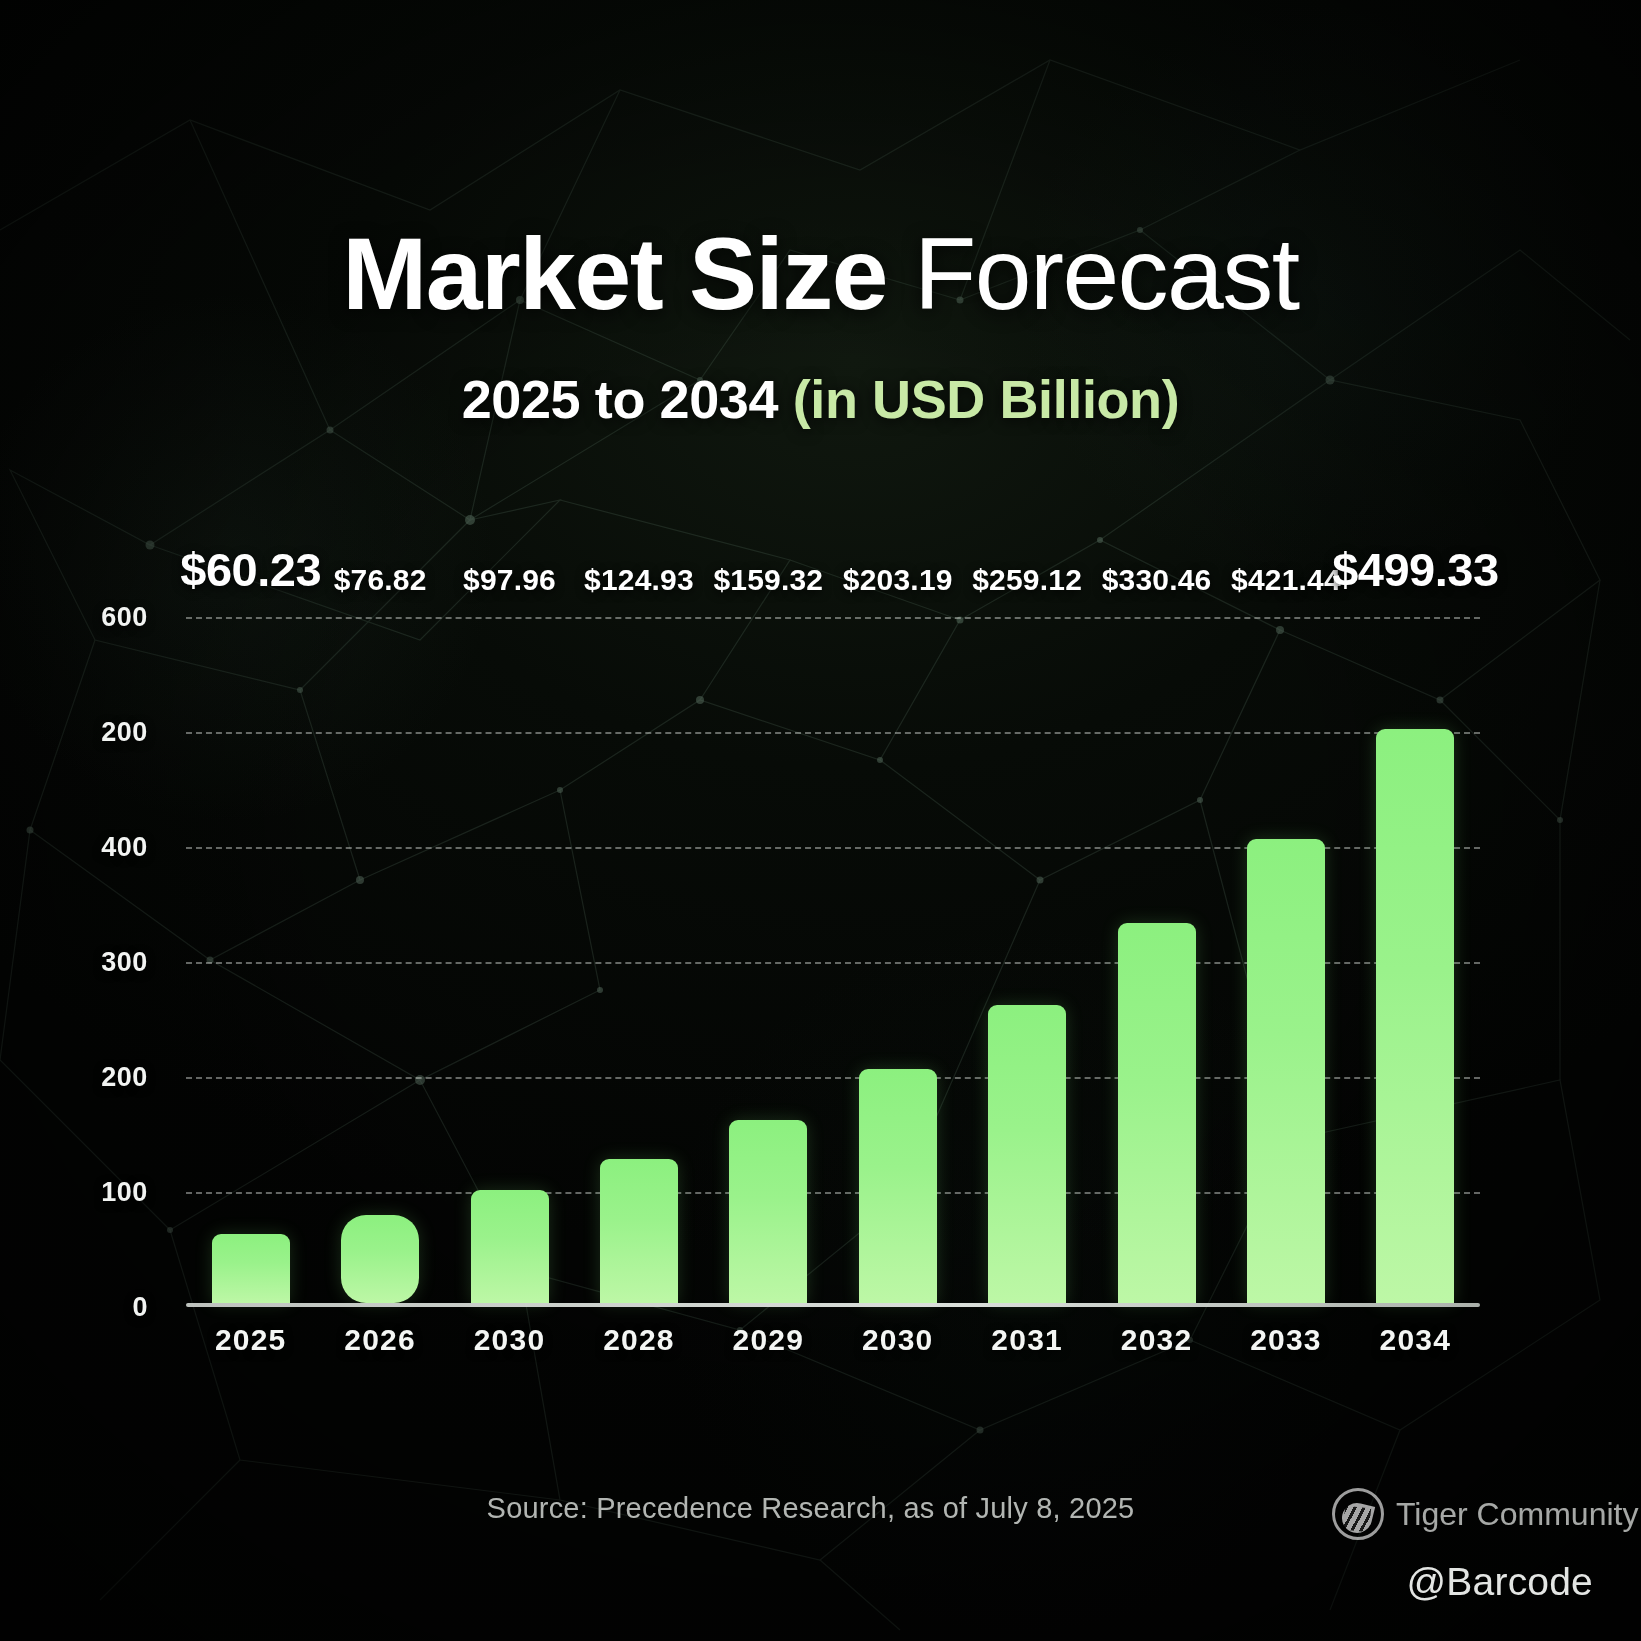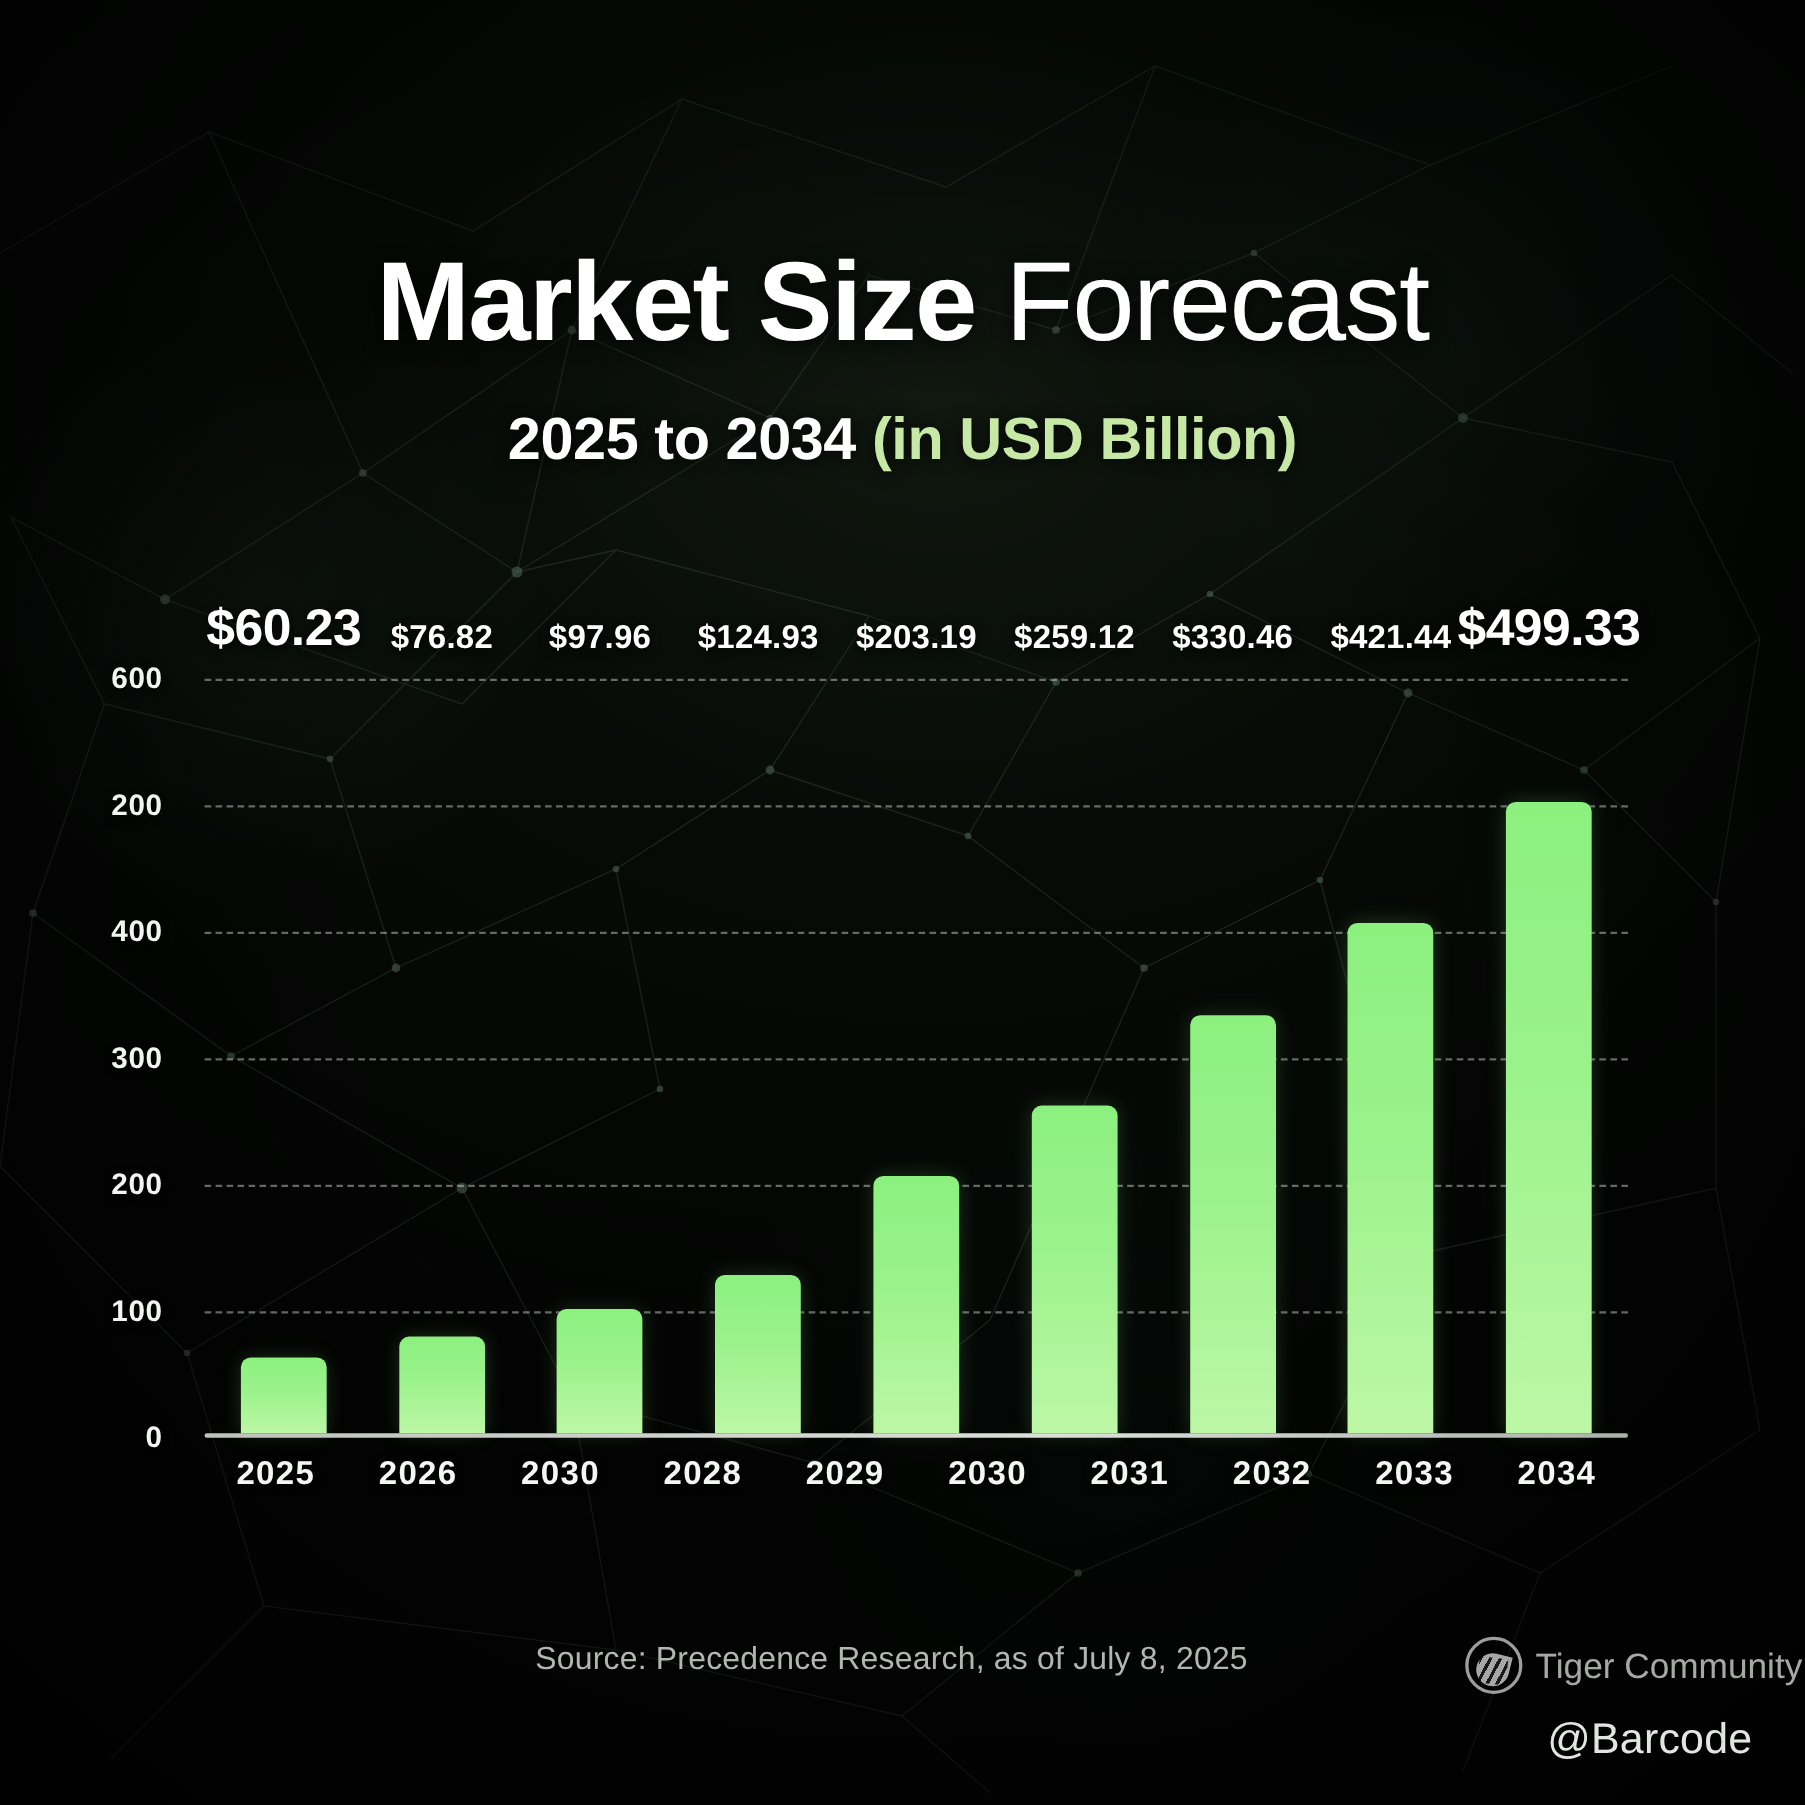--- a/index.html
+++ b/index.html
@@ -338,32 +338,37 @@
           <div class="ytick" style="top: 575px;">100</div>
           <div class="ytick" style="top: 690px;">0</div>
         </div>
       <div class="bars" id="bars">
           <div class="barcol">
             <div class="bar" style="height: 69.2645px;">
               <div class="vlabel big">$60.23</div>
             </div>
           </div>
           <div class="barcol">
-            <div class="bar" style="height: 88.343px;">
+            <div class="bar" style="height: 88.343px; border-radius: 25px;">
               <div class="vlabel">$76.82</div>
             </div>
           </div>
           <div class="barcol">
             <div class="bar" style="height: 112.654px;">
               <div class="vlabel">$97.96</div>
             </div>
           </div>
           <div class="barcol">
             <div class="bar" style="height: 143.669px;">
               <div class="vlabel">$124.93</div>
+            </div>
+          </div>
+          <div class="barcol">
+            <div class="bar" style="height: 183.218px;">
+              <div class="vlabel">$159.32</div>
             </div>
           </div>
           <div class="barcol">
             <div class="bar" style="height: 233.668px;">
               <div class="vlabel">$203.19</div>
             </div>
           </div>
           <div class="barcol">
             <div class="bar" style="height: 297.988px;">
               <div class="vlabel">$259.12</div>

